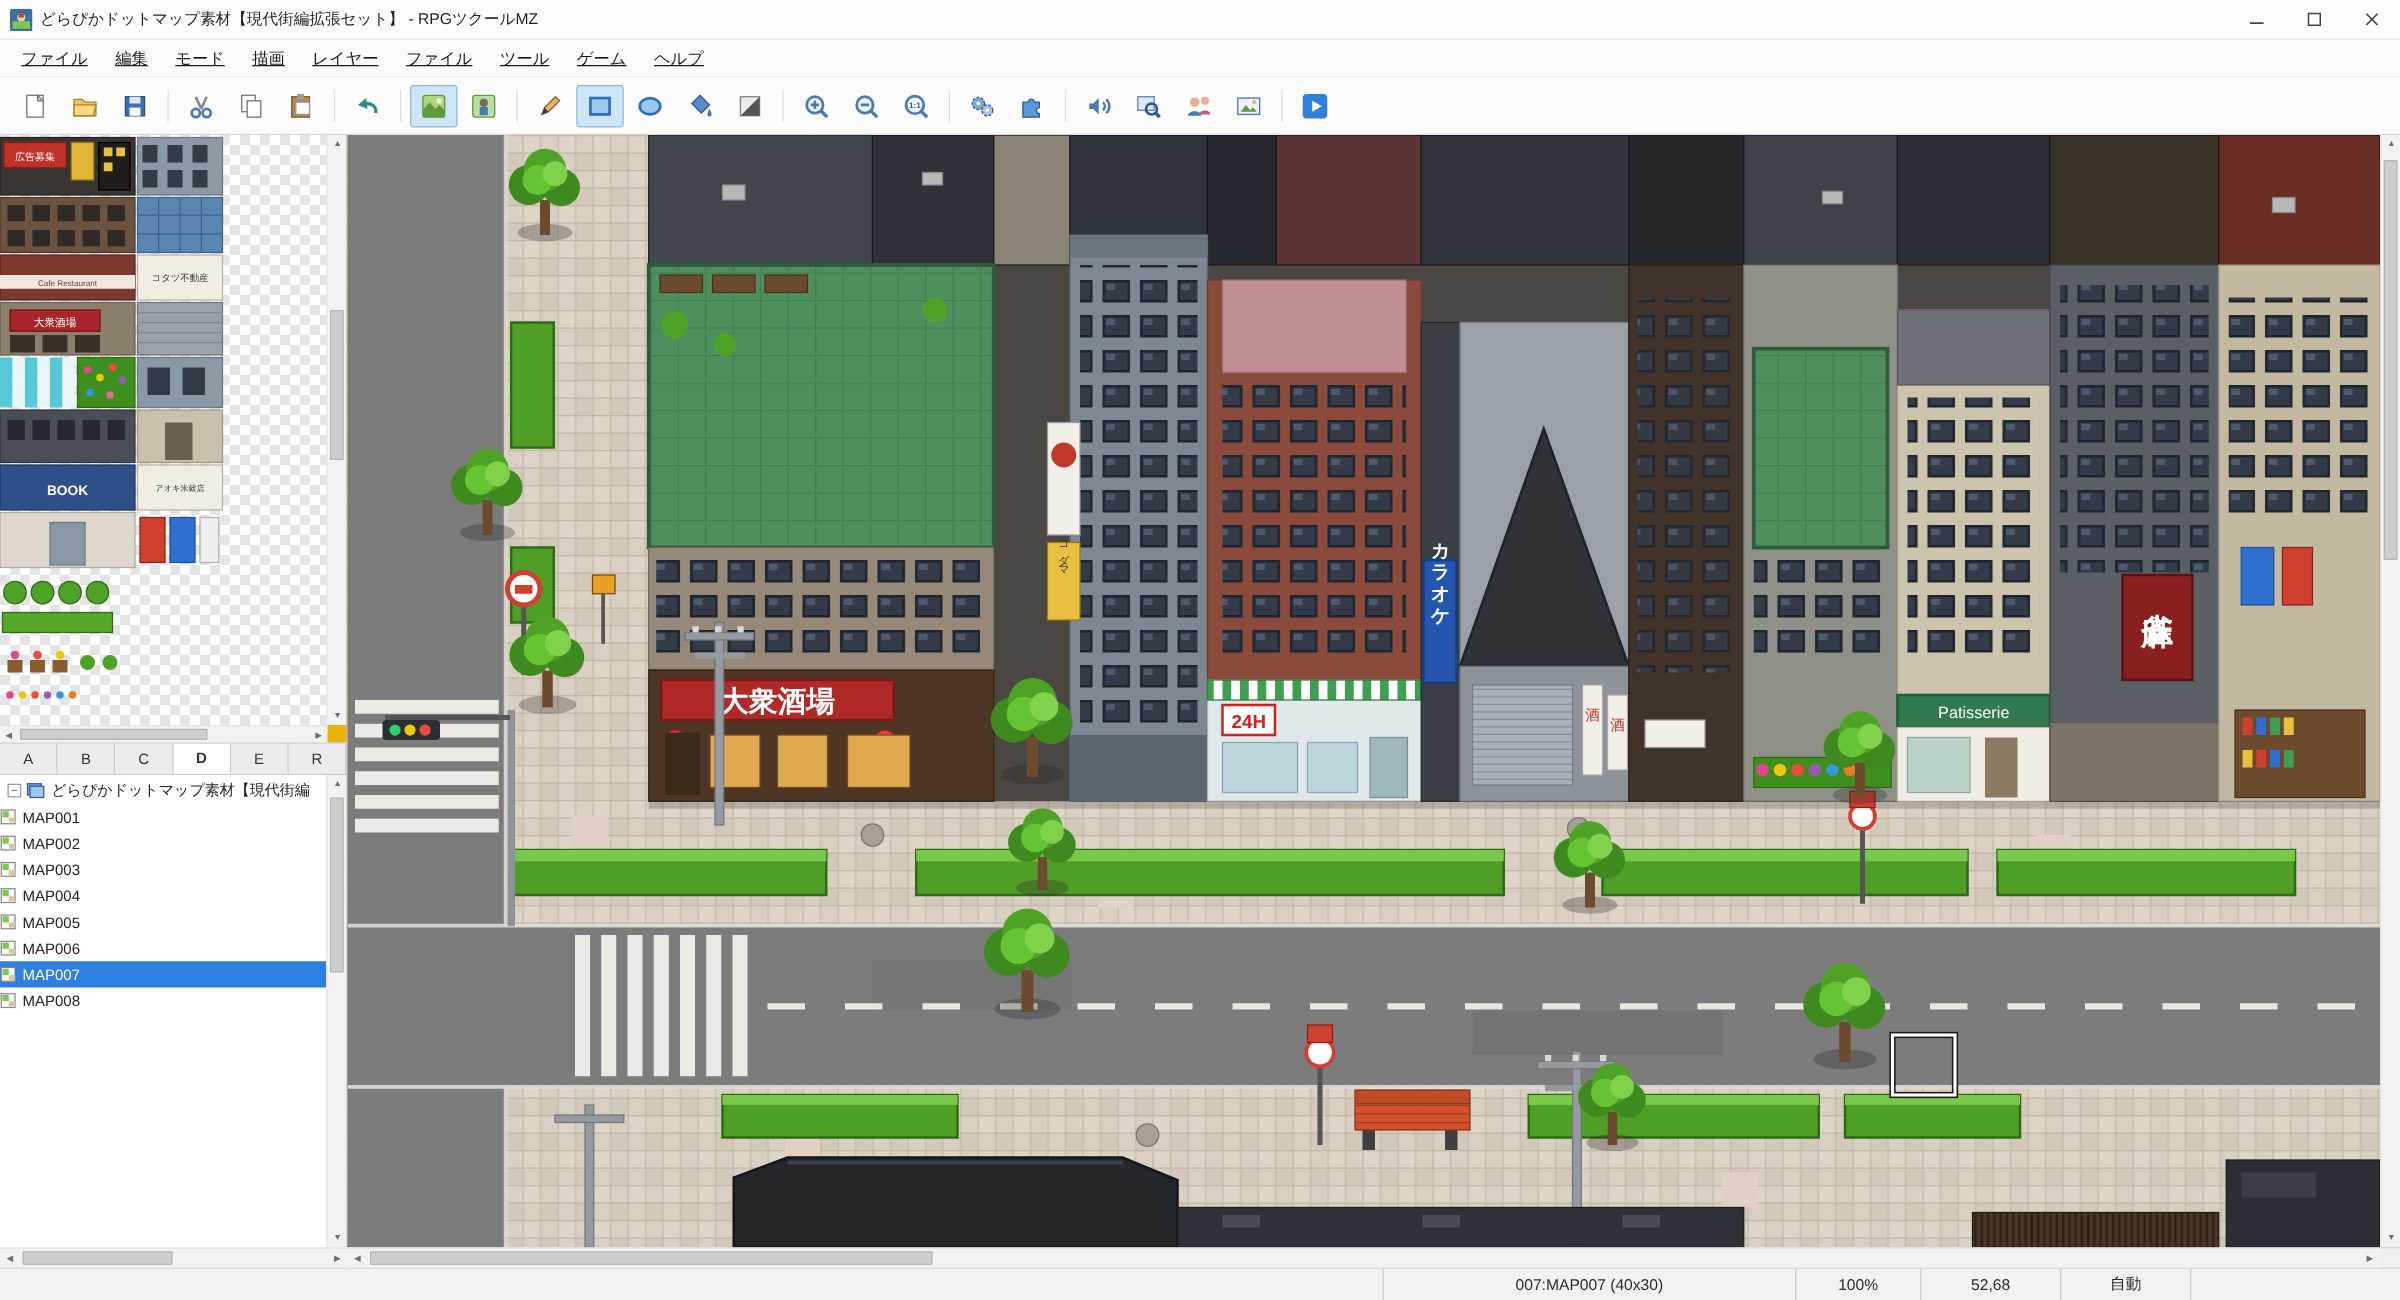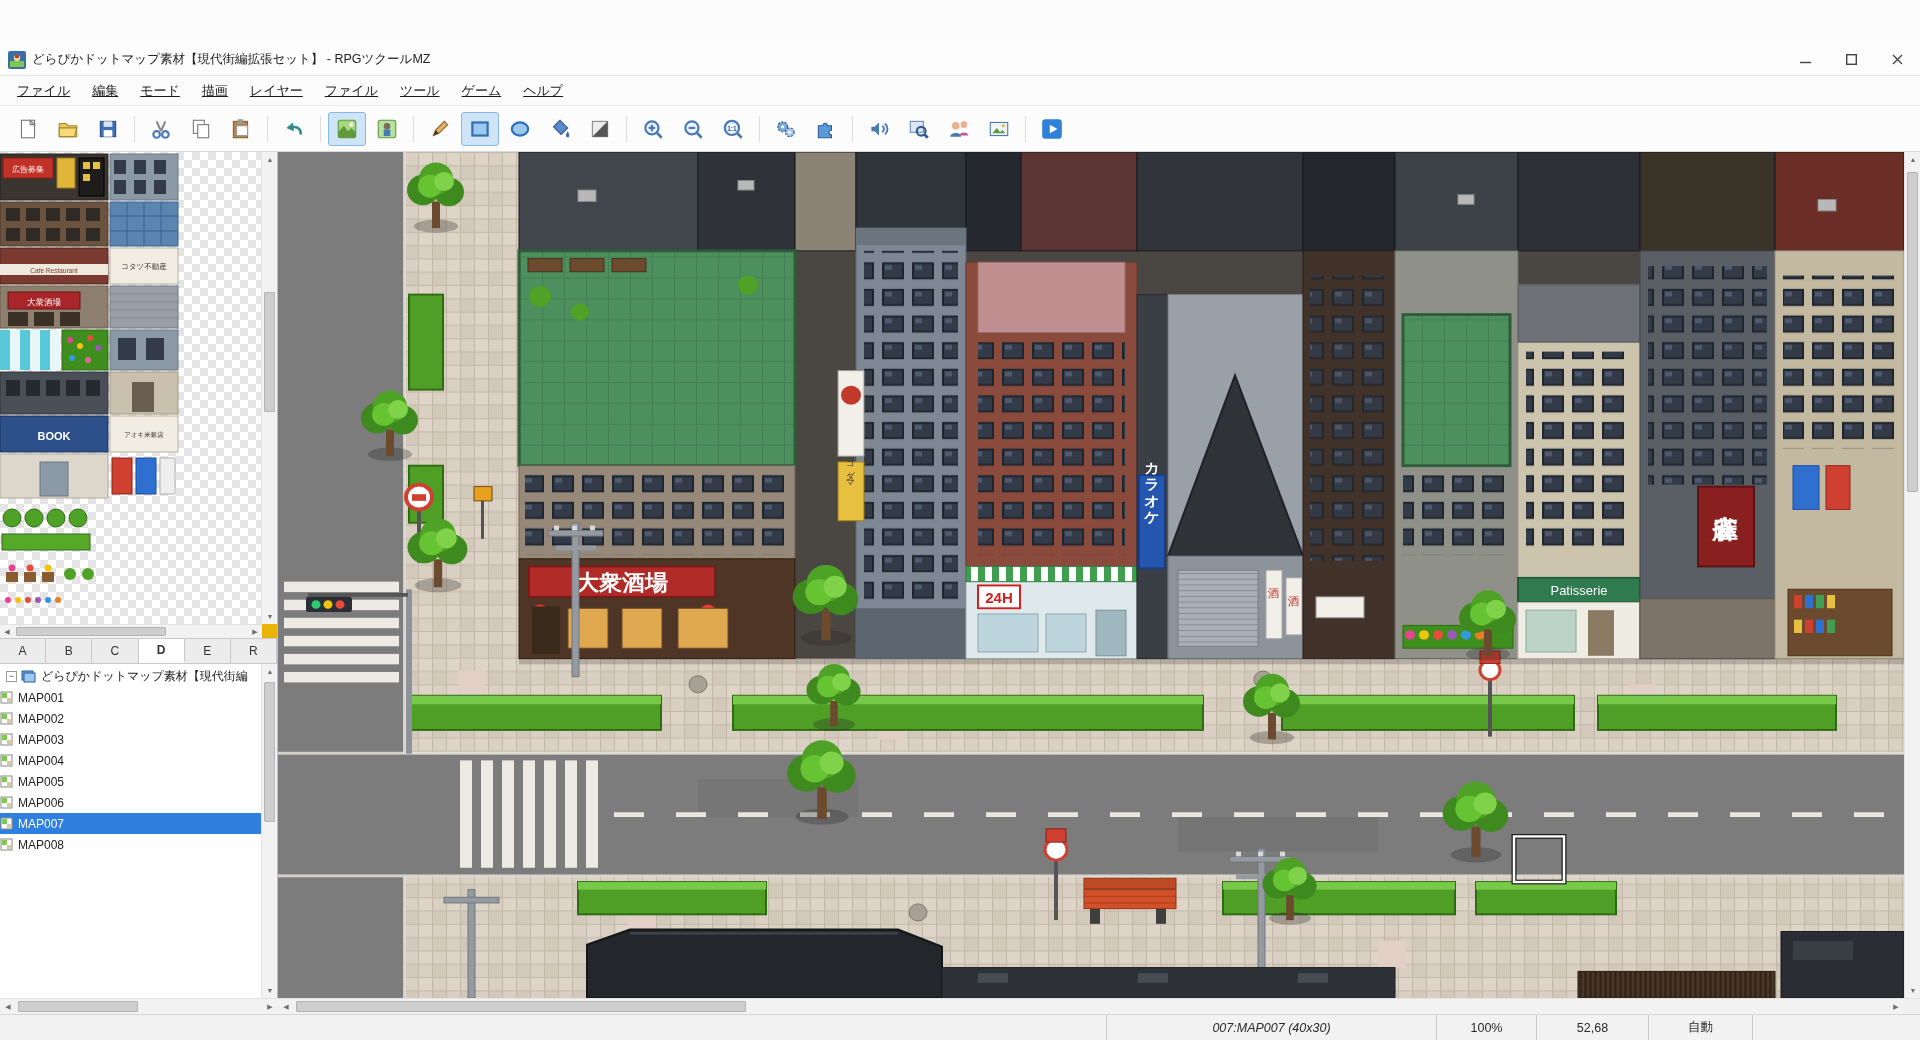--- a/index.html
+++ b/index.html
@@ -1,21 +1,21 @@
 <!DOCTYPE html>
 <html><head>
 <meta charset="utf-8">
 <style>
   * { box-sizing: border-box; margin: 0; padding: 0; }
   html,body { width:1920px; height:1040px; overflow:hidden; }
   body { font-family:"Liberation Sans","DejaVu Sans",sans-serif; background:#fff; color:#222; }
   .app { width:1920px; height:1040px; display:flex; flex-direction:column; background:#fbfbfb; }
 
   
-  .titlebar { height:32px; display:flex; align-items:center; background:#fdfdfd; border-bottom:1px solid #e6e6e6;margin-top:44px; }
+  .titlebar { height:32px; display:flex; align-items:center; background:#fdfdfd; border-bottom:1px solid #e6e6e6; }
   .titlebar .app-icon { margin:0 6px 0 8px; width:18px; height:18px; flex:none; }
   .titlebar .title { font-size:12.5px; color:#222; white-space:nowrap; overflow:hidden; flex:1; }
   .win-controls { display:flex; height:32px; }
   .win-btn { width:46px; height:32px; display:flex; align-items:center; justify-content:center; }
 
   
   .menubar { height:30px; display:flex; align-items:center; background:#fbfbfb; border-bottom:1px solid #ececec; padding-left:6px; }
   .menu-item { font-size:13px; padding:5px 11px; color:#1a1a1a; cursor:default;text-decoration:underline; }
 
   
@@ -58,21 +58,21 @@
 
   .bottom-row { height:16px; display:flex; flex:none; }
   .left-hscroll { width:278px; flex:none; }
   .canvas-hscroll { flex:1; }
   .sb-corner { width:16px; flex:none; background:#f0f0f0; border-top:1px solid #e3e3e3; }
 
   
   .statusbar { height:26px; display:flex; align-items:stretch; background:#f2f2f2; border-top:1px solid #d6d6d6; font-size:12.5px; color:#2a2a2a; flex:none; }
   .sb-seg { display:flex; align-items:center; justify-content:center; border-left:1px solid #cbcbcb; }
   .sb-spacer { flex:1; }
-  .seg-mapinfo { width:330px;font-style:italic; }
+  .seg-mapinfo { width:330px; }
   .seg-zoom { width:100px;text-align:center; }
   .seg-coords { width:112px; }
   .seg-mode { width:104px; }
   .seg-tail { width:168px; }
 </style>
 </head>
 <body>
 
 <div class="app">
 

